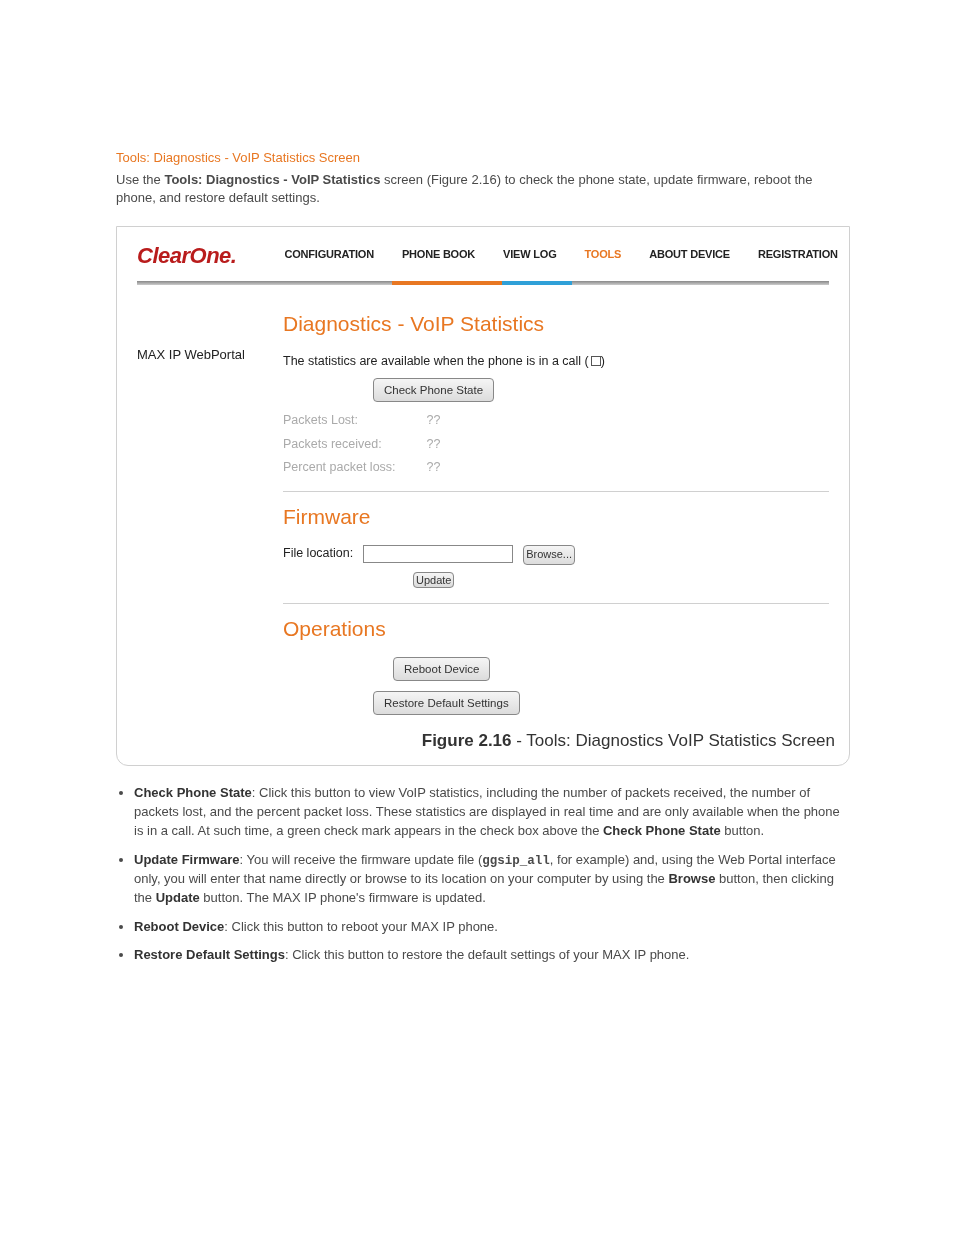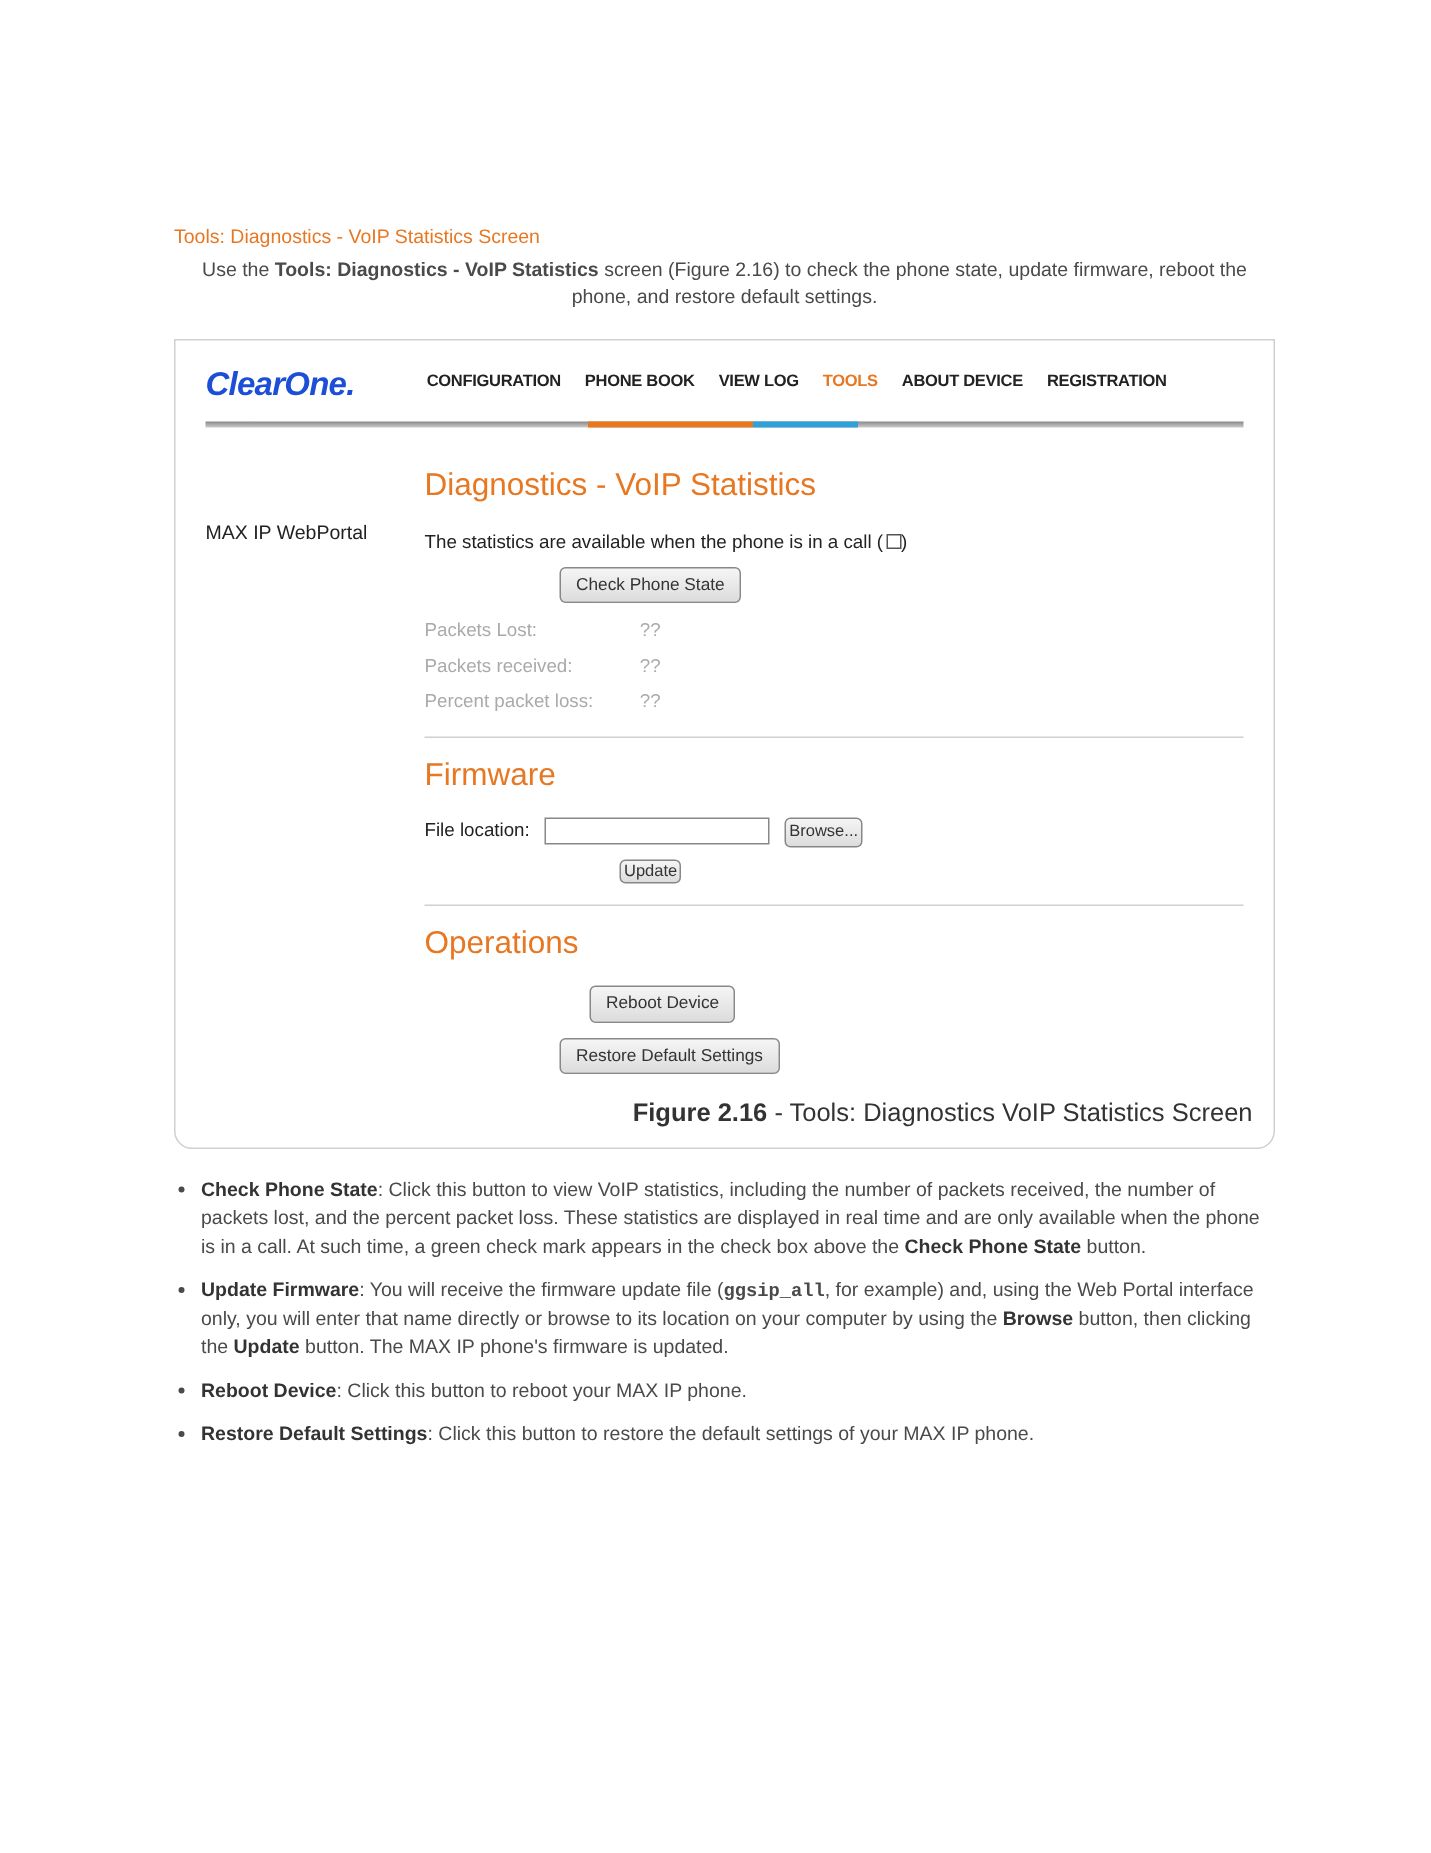--- a/index.html
+++ b/index.html
@@ -18,47 +18,46 @@
   .section-title {
     color: #e87722;
     font-size: 13px;
     font-weight: normal;
     margin-bottom: 4px;
     margin-top: 39px;
   }
   .intro-text {
     color: #4a4a4a;
     margin-bottom: 18px;
-    text-align: center;
   }
   .intro-text b { font-weight: bold; }
   .portal {
     border: 1px solid #d0d0d0;
     border-radius: 0 0 12px 12px;
     padding: 0 0 10px 0;
     background: #fff;
     max-width: 734px;
   }
   .topbar {
     display: flex;
     align-items: flex-start;
     padding: 14px 20px 0 20px;
   }
   .logo {
     font-family: Arial, Helvetica, sans-serif;
     font-weight: 900;
     font-style: italic;
     font-size: 22px;
-    color: #1d4ed8;
+    color: #b91c1c;
     letter-spacing: -0.5px;
     margin-top: 0px;
   }
   .nav {
     display: flex;
-    gap: 16px;
+    gap: 28px;
     margin-left: 48px;
     font-size: 11px;
     font-weight: bold;
     color: #222;
     padding-top: 6px;
     letter-spacing: -0.2px;
   }
   .nav-item.active { color: #e87722; }
   .nav-item { white-space: nowrap; }
   .color-bar {

